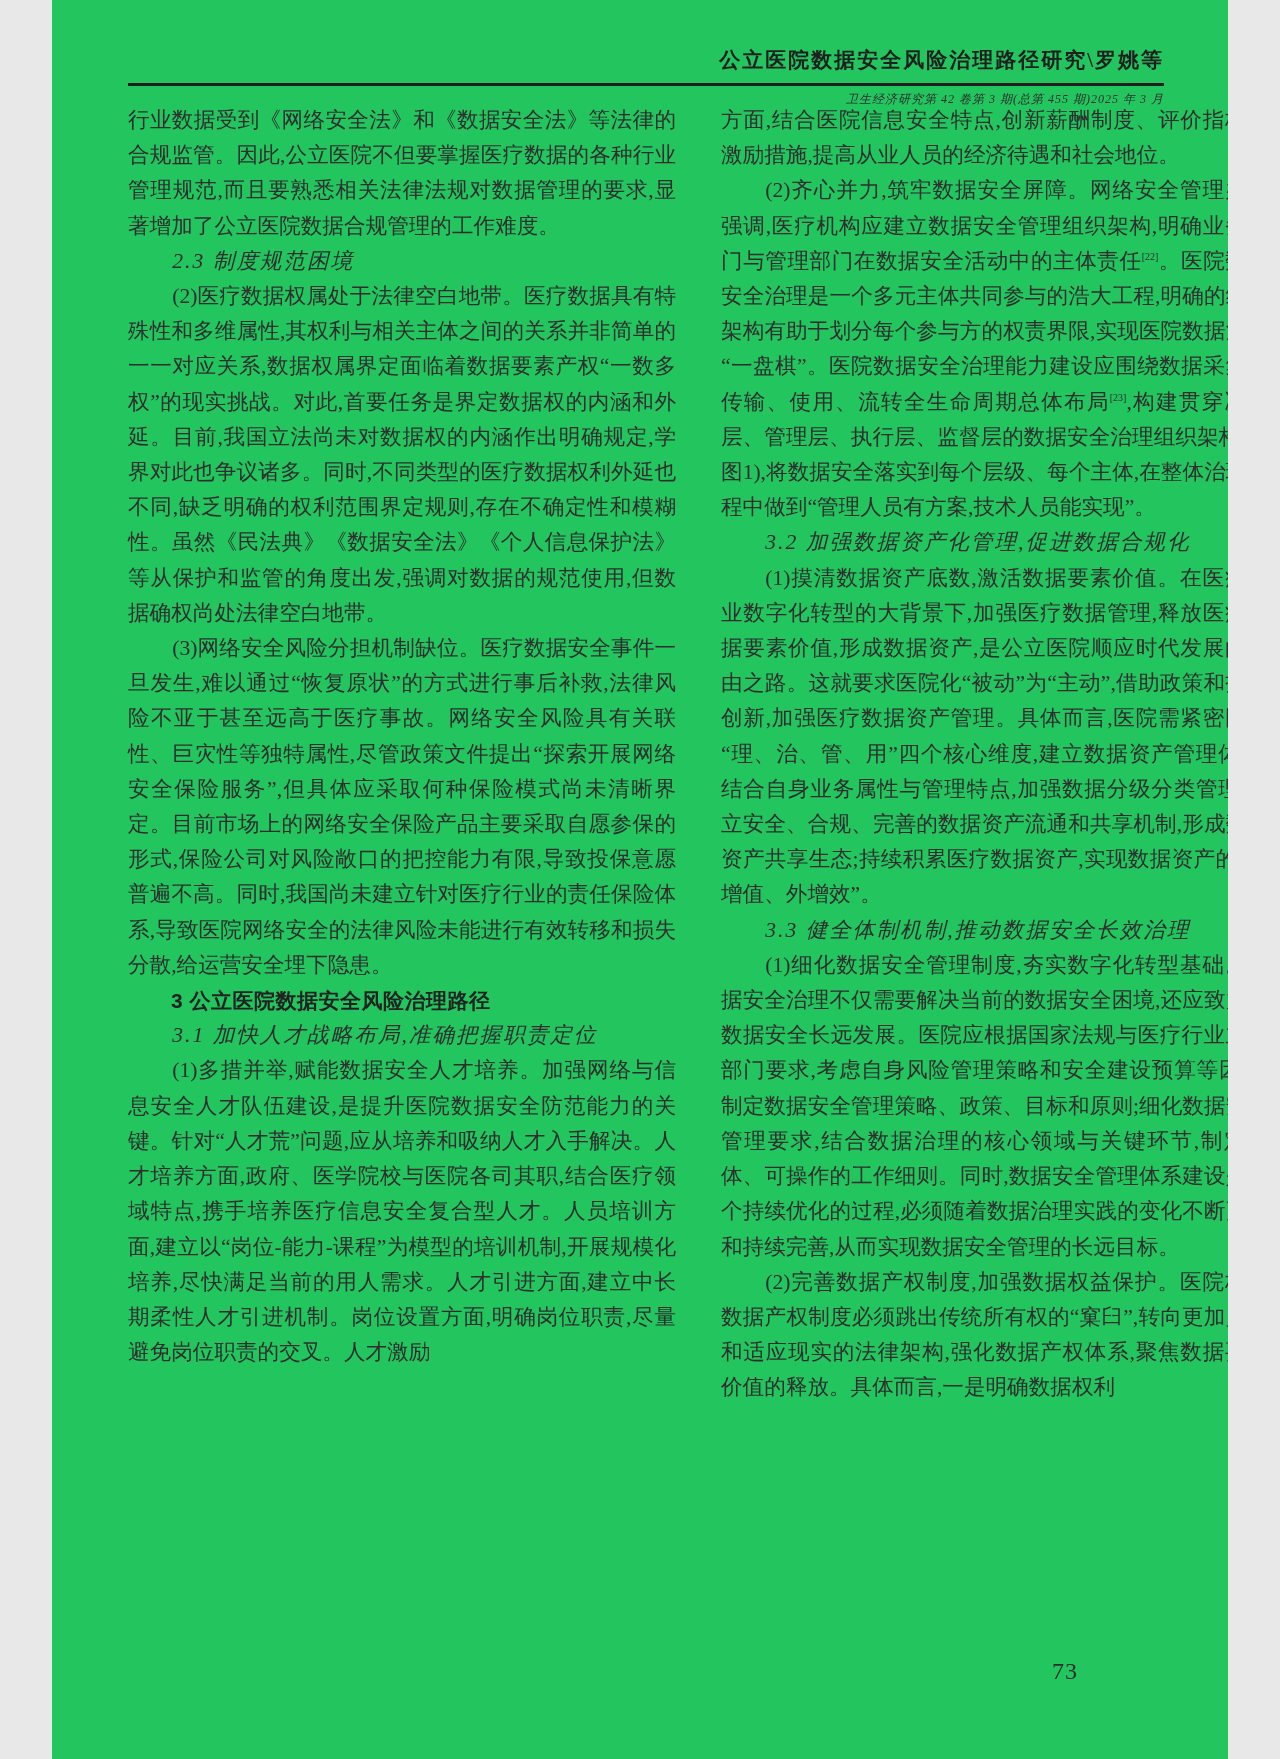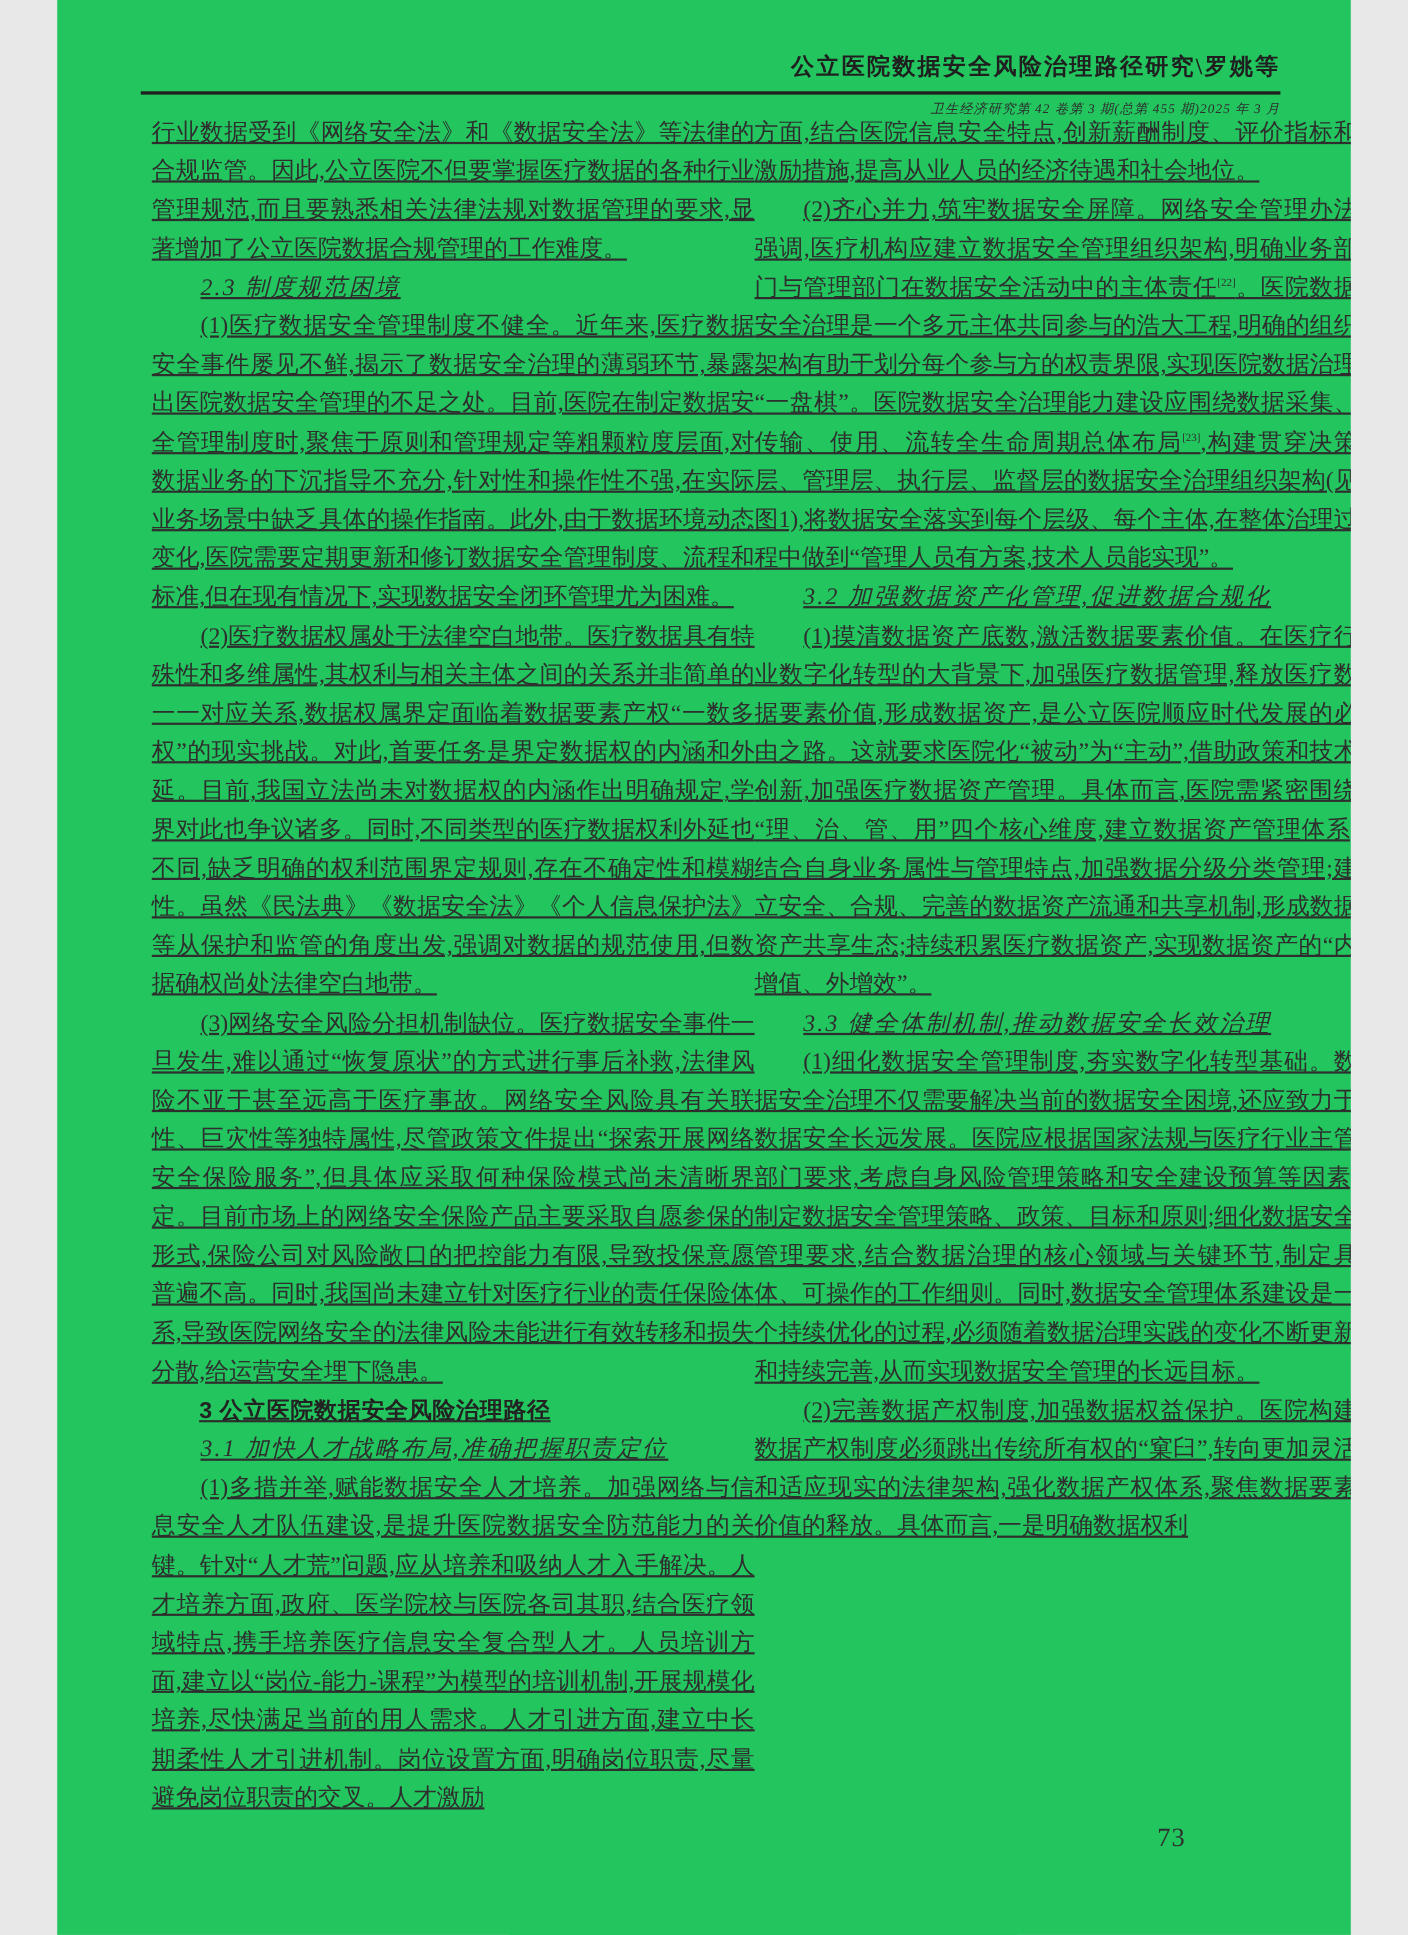--- a/index.html
+++ b/index.html
@@ -15,22 +15,22 @@
   .header{position:absolute;left:76px;right:64px;top:46px;text-align:right;}
   .header-title{
     font-size:21px;font-weight:700;letter-spacing:2px;color:#1f1f1f;
   }
   .header-rule{height:0;border-bottom:3px solid #1f1f1f;margin-top:9px;}
   .journal-info{
     font-size:12px;font-style:italic;letter-spacing:1px;
     margin-top:5px;color:#2e2e2e;
   }
   .columns{
-    position:absolute;top:103px;left:86px;
-    display:flex;text-decoration:underline;
+    position:absolute;top:103px;left:76px;
+    display:flex;gap:45px;
   }
   .column{
     width:548px;
     font-size:21.6px;
     line-height:35.2px;
     text-align:justify;
     text-justify:inter-ideograph;
   }
   .para{margin:0;text-indent:2.05em;}
   .continuation{text-indent:0;}
@@ -56,21 +56,20 @@
   <div class="header">
     <div class="header-title">公立医院数据安全风险治理路径研究\罗姚等</div>
     <div class="header-rule"></div>
     <div class="journal-info">卫生经济研究第 42 卷第 3 期(总第 455 期)2025 年 3 月</div>
   </div>
 
   <div class="columns">
     <div class="column" id="col-left">
         <p class="para continuation">行业数据受到《网络安全法》和《数据安全法》等法律的合规监管。因此,公立医院不但要掌握医疗数据的各种行业管理规范,而且要熟悉相关法律法规对数据管理的要求,显著增加了公立医院数据合规管理的工作难度。</p>
         <p class="para heading-kaiti">2.3 制度规范困境</p>
-        <p class="para body">(1)医疗数据安全管理制度不健全。近年来,医疗数据安全事件屡见不鲜,揭示了数据安全治理的薄弱环节,暴露出医院数据安全管理的不足之处。目前,医院在制定数据安全管理制度时,聚焦于原则和管理规定等粗颗粒度层面,对数据业务的下沉指导不充分,针对性和操作性不强,在实际业务场景中缺乏具体的操作指南。此外,由于数据环境动态变化,医院需要定期更新和修订数据安全管理制度、流程和标准,但在现有情况下,实现数据安全闭环管理尤为困难。</p>
         <p class="para body">(2)医疗数据权属处于法律空白地带。医疗数据具有特殊性和多维属性,其权利与相关主体之间的关系并非简单的一一对应关系,数据权属界定面临着数据要素产权“一数多权”的现实挑战。对此,首要任务是界定数据权的内涵和外延。目前,我国立法尚未对数据权的内涵作出明确规定,学界对此也争议诸多。同时,不同类型的医疗数据权利外延也不同,缺乏明确的权利范围界定规则,存在不确定性和模糊性。虽然《民法典》《数据安全法》《个人信息保护法》等从保护和监管的角度出发,强调对数据的规范使用,但数据确权尚处法律空白地带。</p>
         <p class="para body">(3)网络安全风险分担机制缺位。医疗数据安全事件一旦发生,难以通过“恢复原状”的方式进行事后补救,法律风险不亚于甚至远高于医疗事故。网络安全风险具有关联性、巨灾性等独特属性,尽管政策文件提出“探索开展网络安全保险服务”,但具体应采取何种保险模式尚未清晰界定。目前市场上的网络安全保险产品主要采取自愿参保的形式,保险公司对风险敞口的把控能力有限,导致投保意愿普遍不高。同时,我国尚未建立针对医疗行业的责任保险体系,导致医院网络安全的法律风险未能进行有效转移和损失分散,给运营安全埋下隐患。</p>
         <p class="para heading-bold">3 公立医院数据安全风险治理路径</p>
         <p class="para heading-kaiti">3.1 加快人才战略布局,准确把握职责定位</p>
         <p class="para body">(1)多措并举,赋能数据安全人才培养。加强网络与信息安全人才队伍建设,是提升医院数据安全防范能力的关键。针对“人才荒”问题,应从培养和吸纳人才入手解决。人才培养方面,政府、医学院校与医院各司其职,结合医疗领域特点,携手培养医疗信息安全复合型人才。人员培训方面,建立以“岗位-能力-课程”为模型的培训机制,开展规模化培养,尽快满足当前的用人需求。人才引进方面,建立中长期柔性人才引进机制。岗位设置方面,明确岗位职责,尽量避免岗位职责的交叉。人才激励</p>
       </div>
     <div class="column" id="col-right">
         <p class="para continuation">方面,结合医院信息安全特点,创新薪酬制度、评价指标和激励措施,提高从业人员的经济待遇和社会地位。</p>
         <p class="para body">(2)齐心并力,筑牢数据安全屏障。网络安全管理办法强调,医疗机构应建立数据安全管理组织架构,明确业务部门与管理部门在数据安全活动中的主体责任<sup class="cite">[22]</sup>。医院数据安全治理是一个多元主体共同参与的浩大工程,明确的组织架构有助于划分每个参与方的权责界限,实现医院数据治理“一盘棋”。医院数据安全治理能力建设应围绕数据采集、传输、使用、流转全生命周期总体布局<sup class="cite">[23]</sup>,构建贯穿决策层、管理层、执行层、监督层的数据安全治理组织架构(见图1),将数据安全落实到每个层级、每个主体,在整体治理过程中做到“管理人员有方案,技术人员能实现”。</p>
         <p class="para heading-kaiti">3.2 加强数据资产化管理,促进数据合规化</p>

